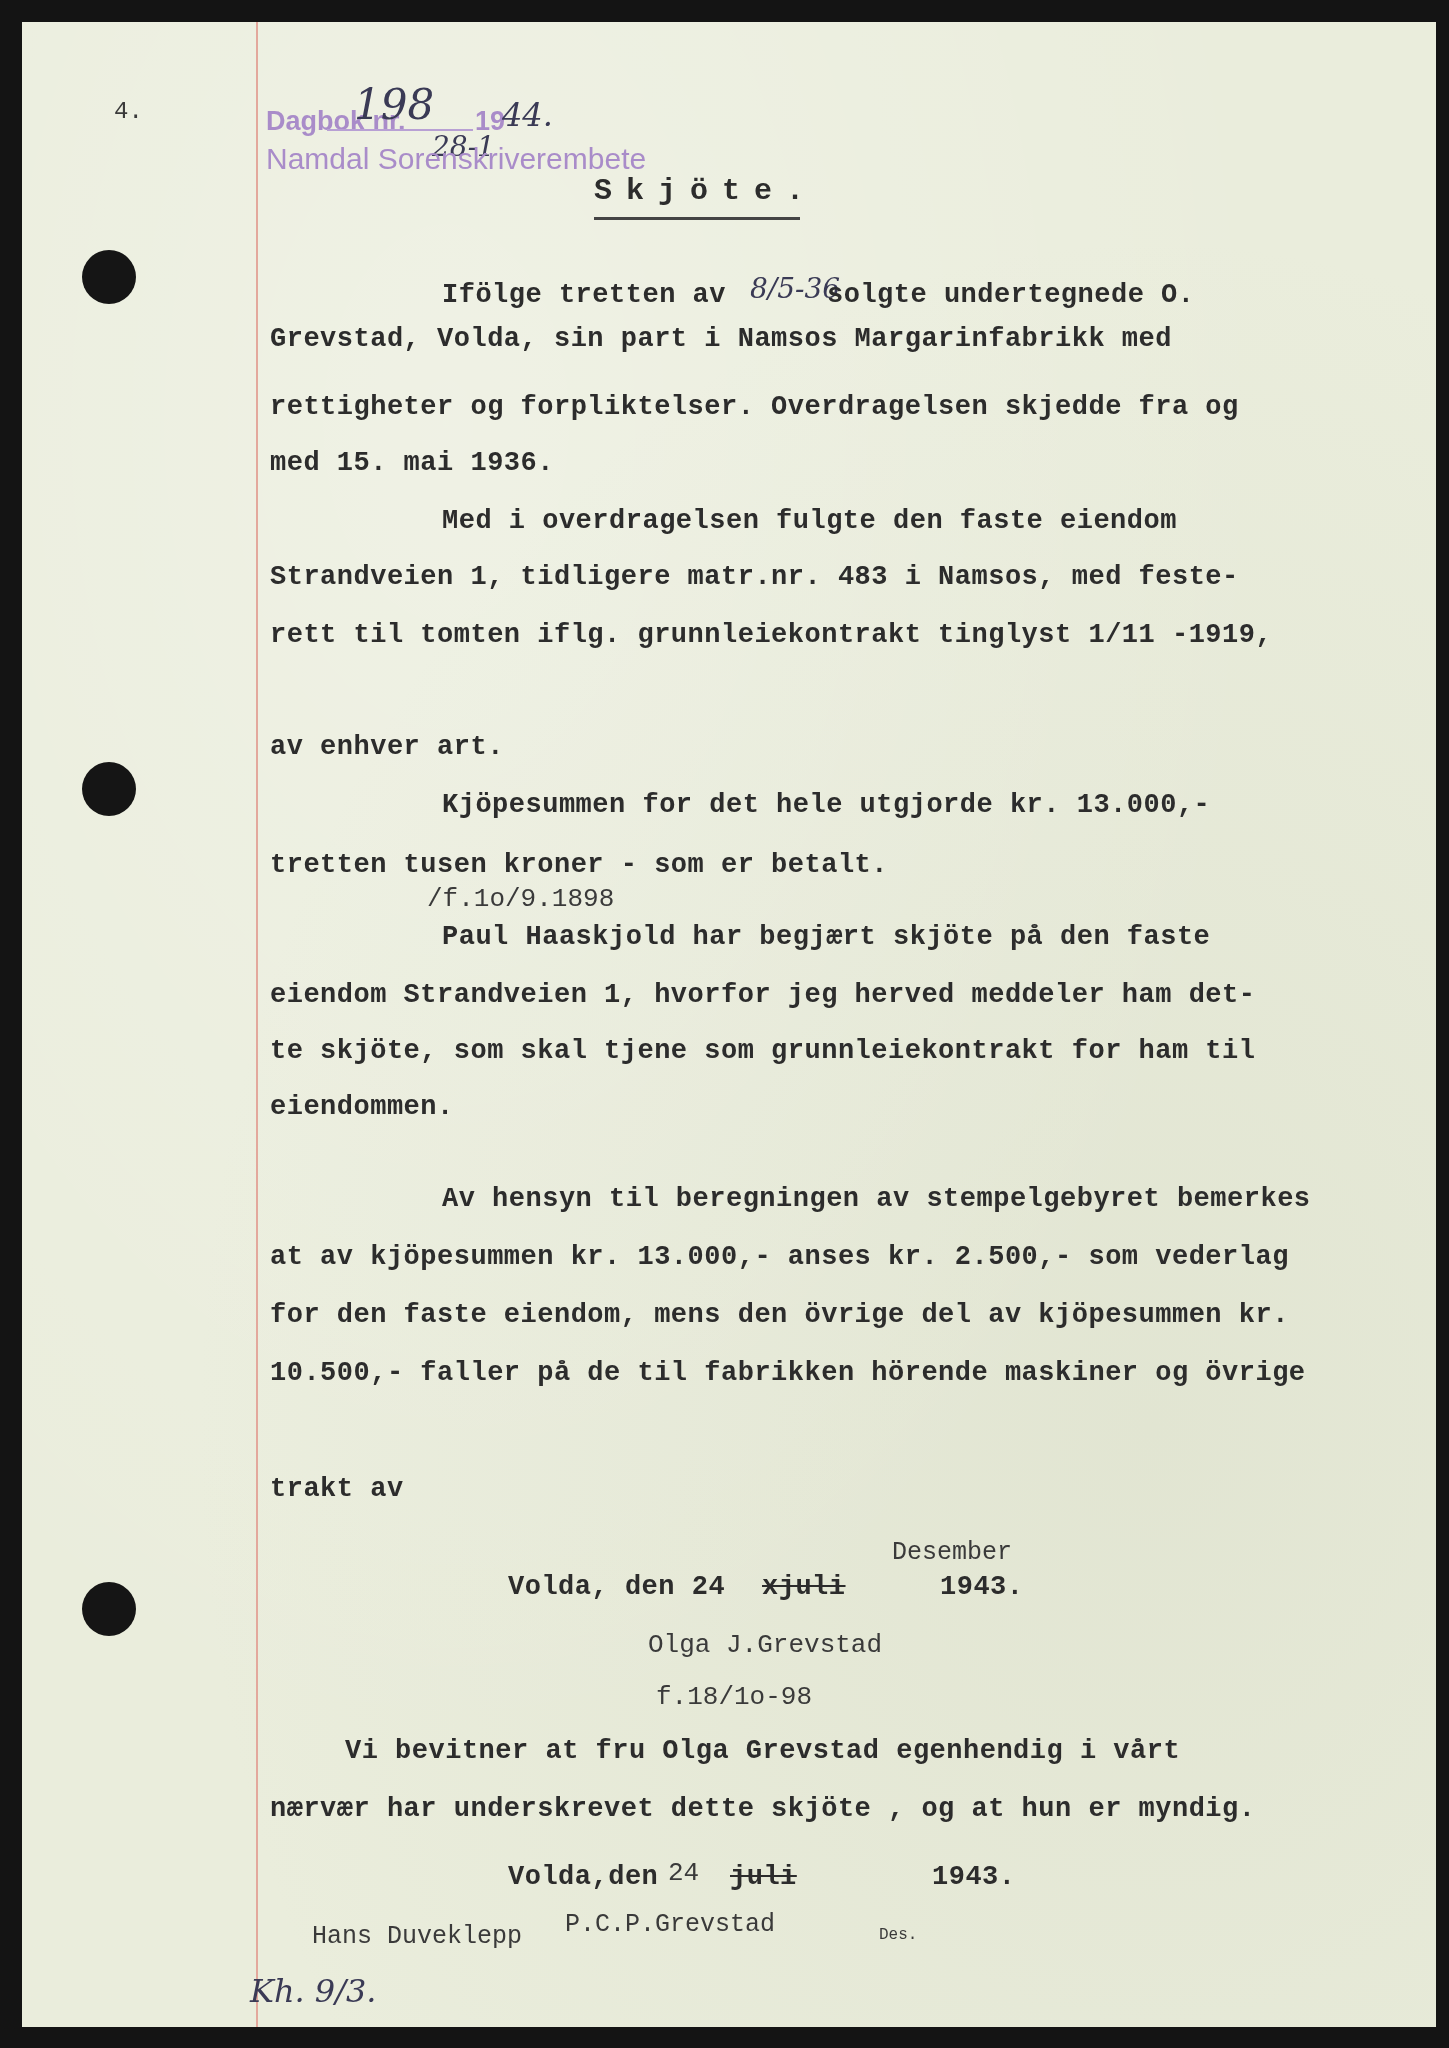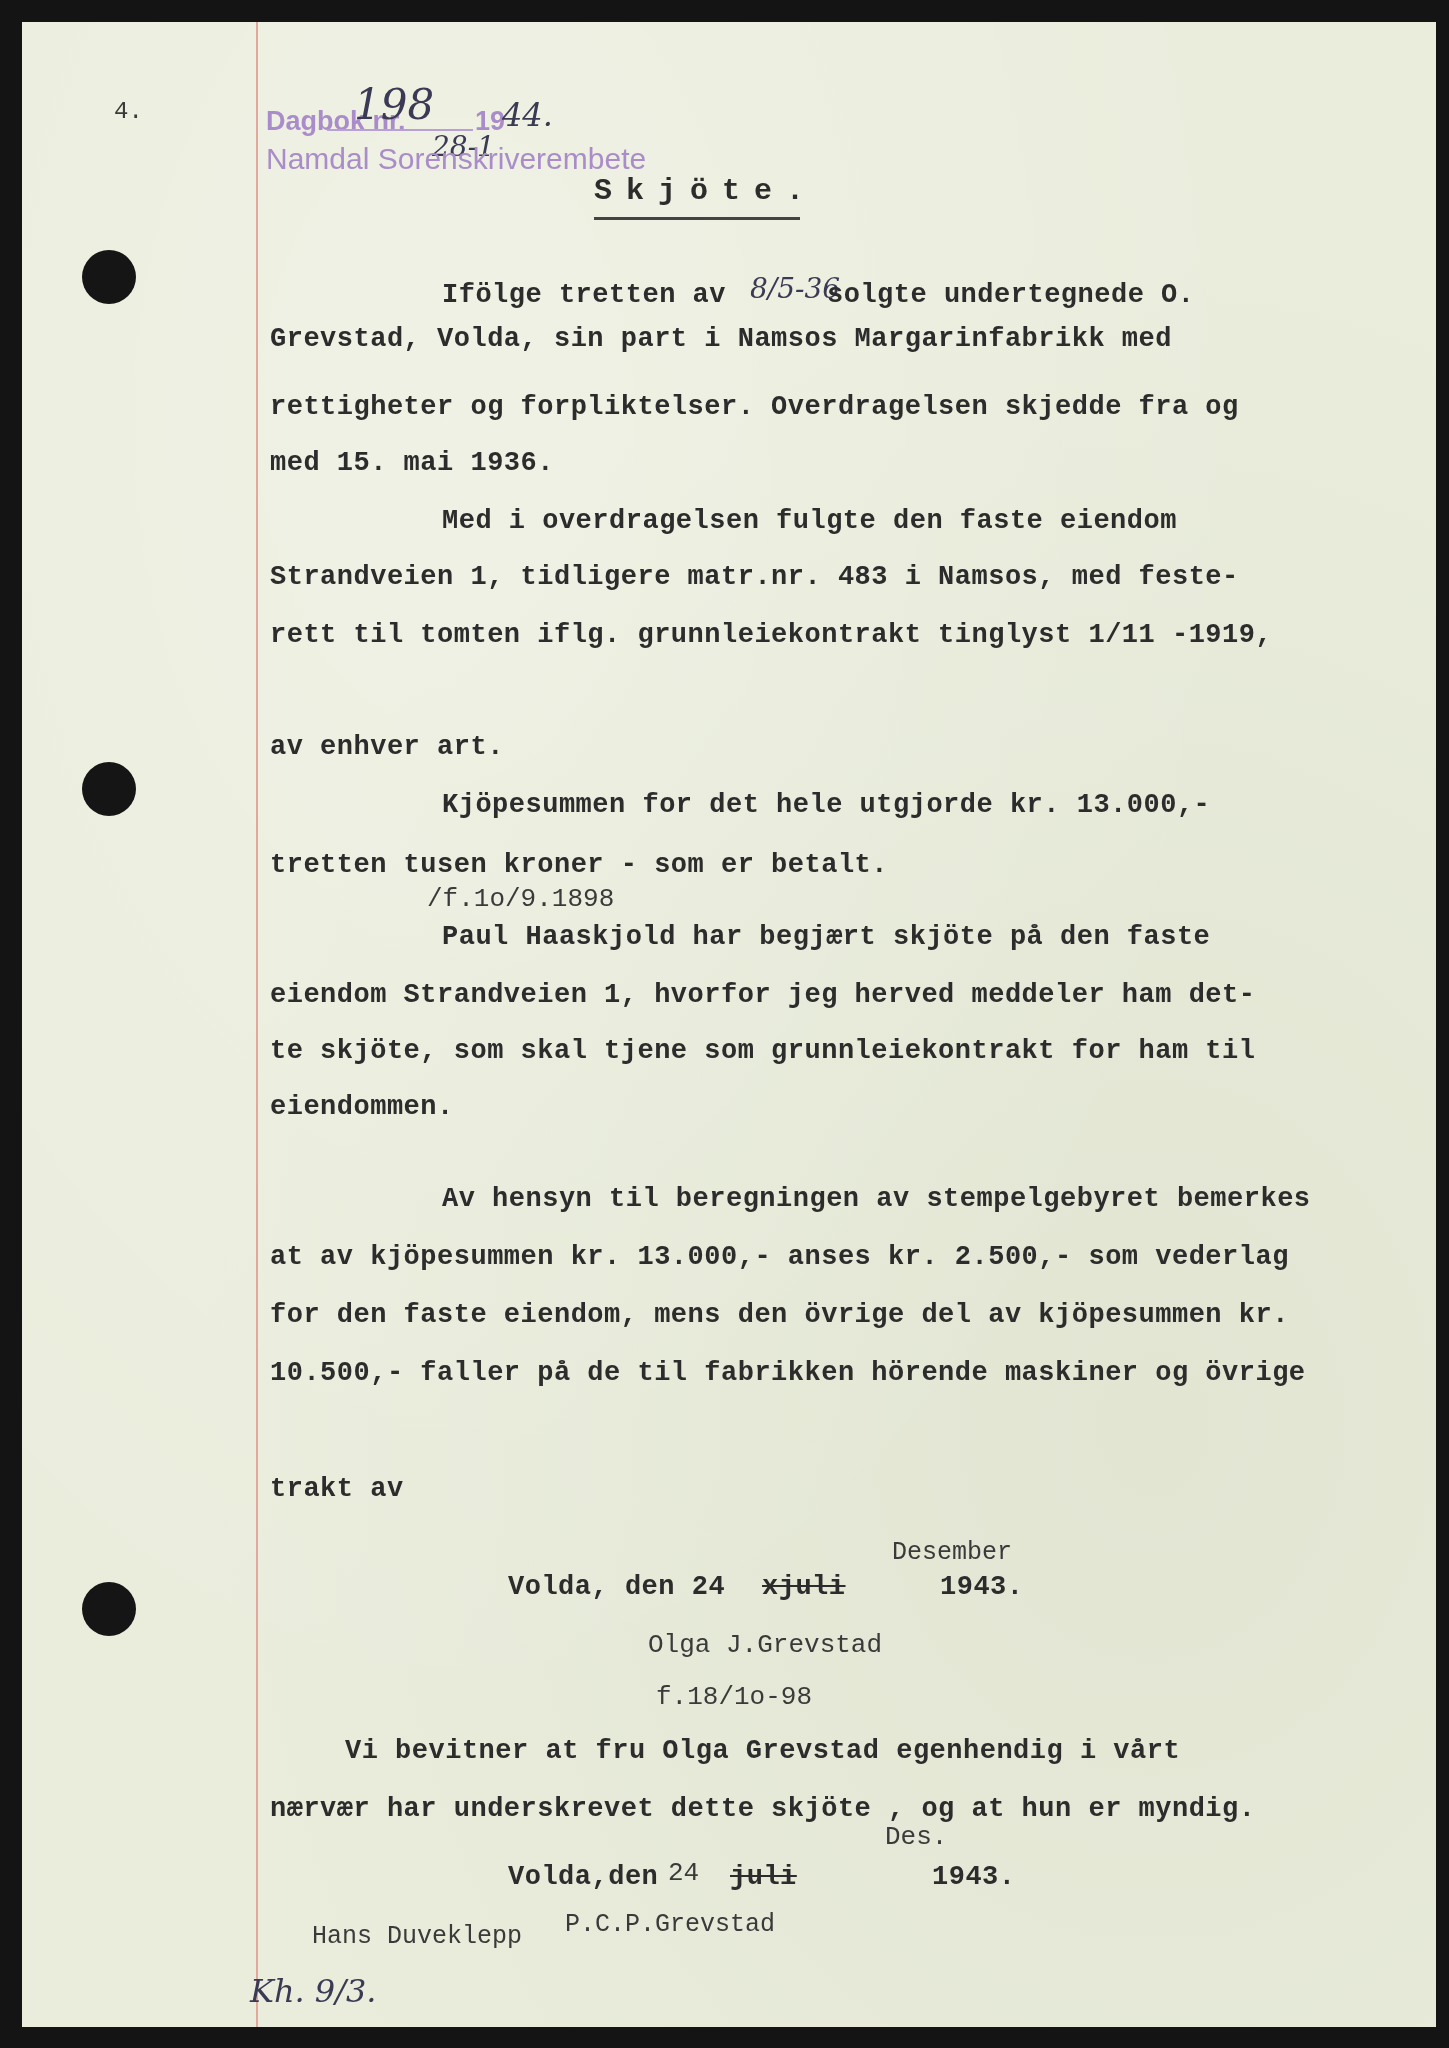--- a/index.html
+++ b/index.html
@@ -73,21 +73,21 @@
 
   <div class="t light" style="left:870px; top:1516px; font-size:25px;">Desember</div>
   <div class="t tw" style="left:486px; top:1550px;">Volda, den 24</div>
   <div class="t tw strike" style="left:740px; top:1550px;">xjuli</div>
   <div class="t tw" style="left:918px; top:1550px;">1943.</div>
   <div class="t light" style="left:626px; top:1608px; font-size:26px;">Olga J.Grevstad</div>
   <div class="t light" style="left:634px; top:1660px; font-size:26px;">f.18/1o-98</div>
 
   <div class="t tw" style="left:323px; top:1714px;">Vi bevitner at fru Olga Grevstad egenhendig i vårt</div>
   <div class="t tw" style="left:248px; top:1772px;">nærvær har underskrevet dette skjöte , og at hun er myndig.</div>
-  <div class="t light" style="left:857px; top:1800px; font-size:26px;margin-left:6px;">Des.</div>
+  <div class="t light" style="left:857px; top:1904px; font-size:16px;">Des.</div>
   <div class="t tw" style="left:486px; top:1840px;">Volda,den</div>
   <div class="t light" style="left:646px; top:1836px; font-size:26px;">24</div>
   <div class="t tw strike" style="left:708px; top:1840px;">juli</div>
   <div class="t tw" style="left:910px; top:1840px;">1943.</div>
   <div class="t light" style="left:290px; top:1900px; font-size:25px;">Hans Duveklepp</div>
   <div class="t light" style="left:543px; top:1888px; font-size:25px;">P.C.P.Grevstad</div>
 
   <div class="t hand" style="left:228px; top:1950px; font-size:32px;">Kh. 9/3.</div>
 </div>
 

